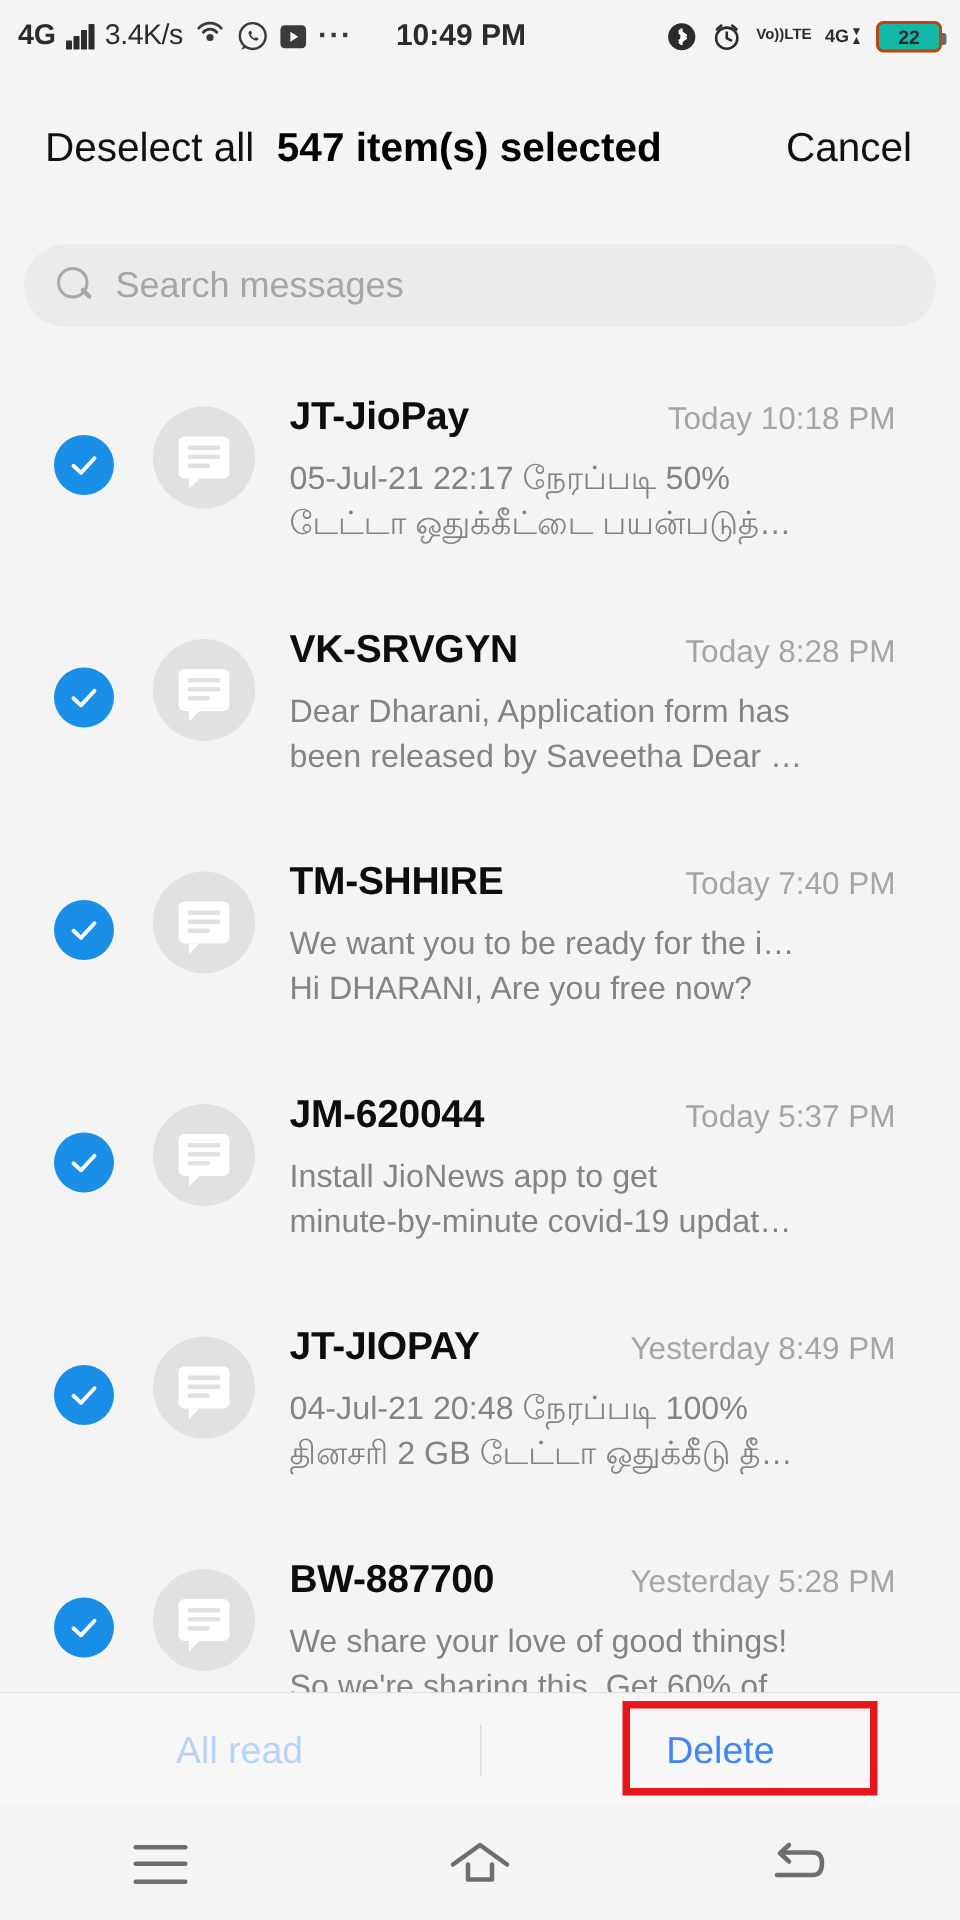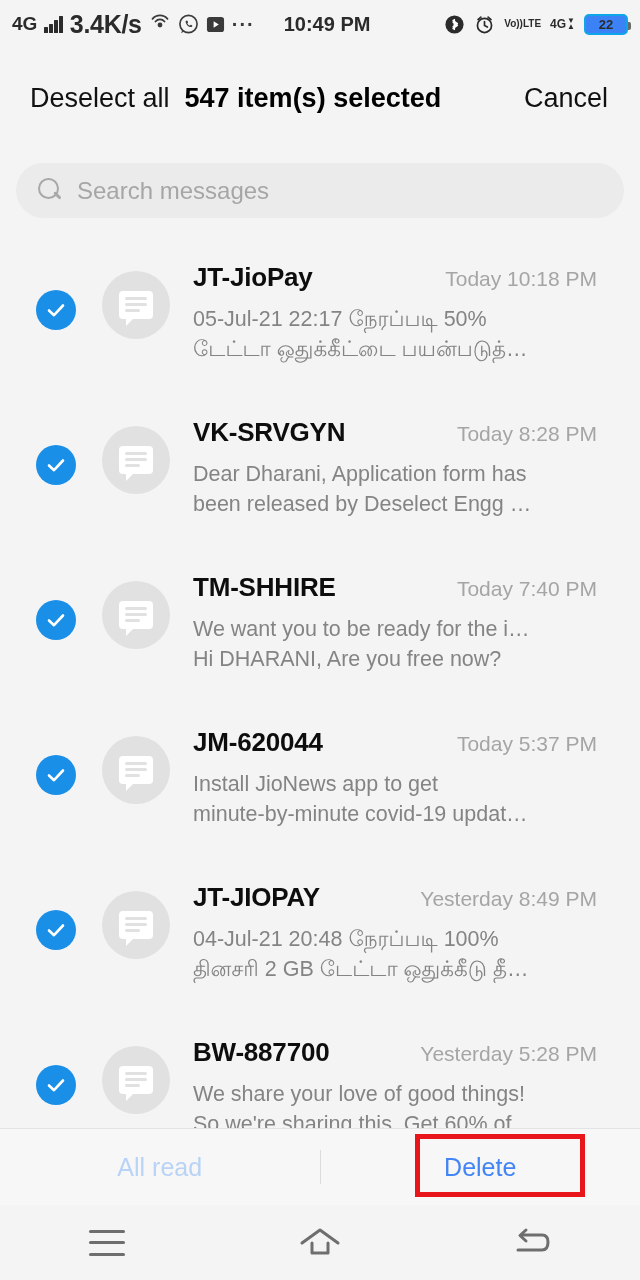--- a/index.html
+++ b/index.html
@@ -12,39 +12,39 @@
   .screen { position:relative; width:640px; height:1280px; background:#f4f4f4; }
 
   
   .statusbar {
     position:absolute; top:0; left:0; width:640px; height:48px;
     display:flex; align-items:center; padding:0 12px;
     color:#2b2b2b;
   }
   .sb-left { display:flex; align-items:center; gap:7px; }
   .sb-right { display:flex; align-items:center; gap:9px; margin-left:auto; }
-  .sb-text { font-size:25px; font-weight:bold; letter-spacing:-0.3px; }
+  .sb-text { font-size:19px; font-weight:normal; letter-spacing:-0.3px; }
   .sb-4g { font-size:19px; font-weight:bold; }
   .bars { display:flex; align-items:flex-end; gap:1.5px; height:17px; }
   .bars i { display:block; width:3.5px; background:#2b2b2b; border-radius:0.5px; }
   .bars i:nth-child(1){height:6px;} .bars i:nth-child(2){height:9px;}
   .bars i:nth-child(3){height:13px;} .bars i:nth-child(4){height:17px;}
   .sb-ico { display:inline-flex; align-items:center; justify-content:center; }
   .dots { font-size:20px; font-weight:bold; letter-spacing:1px; line-height:10px; color:#3a3a3a; }
   .clock-time { font-size:20px; font-weight:bold; margin-left:22px; letter-spacing:0px; }
   .volte { display:flex; flex-direction:row; align-items:center; line-height:1; }
   .volte b { font-size:10px; font-weight:bold; }
   .volte s { font-size:10px; font-weight:bold; text-decoration:none; }
   .net4g { display:flex; align-items:center; gap:1px; }
   .net4g b { font-size:12px; font-weight:bold; }
   .net4g u { font-size:8px; text-decoration:none; line-height:0.8; display:flex; flex-direction:column; }
   .battery {
-    width:44px; height:21px; border:2px solid #0ea5e9; border-radius:5px;
+    width:44px; height:21px; border:2px solid #c2410c; border-radius:5px;
     display:flex; align-items:center; justify-content:center; position:relative;
-    background:#3b82f6;
+    background:#14b8a6;
   }
   .battery:after {
     content:""; position:absolute; right:-5px; top:6px; width:3px; height:8px;
     background:#6a6a6a; border-radius:0 2px 2px 0;
   }
   .battery span { font-size:13px; font-weight:bold; color:#2b2b2b; }
 
   
   .appbar {
     position:absolute; top:48px; left:0; width:640px; height:100px;
@@ -254,21 +254,21 @@
             <i></i>
           </span>
       </div>
       <div class="rowbody">
         <div class="rowtop">
           <span class="sender">VK-SRVGYN</span>
           <span class="stamp">Today 8:28 PM</span>
         </div>
         <div class="preview">
           <div>Dear Dharani, Application form has</div>
-          <div>been released by Deselect Engg …</div>
+          <div>been released by Saveetha Dear …</div>
         </div>
       </div>
     </div>
 
     <div class="row">
       <div class="check">
         <svg viewBox="0 0 24 24">
             <path d="M5 12.5 L10 17.2 L19 7.5" stroke="#fff" stroke-width="2.6" fill="none" stroke-linecap="round" stroke-linejoin="round"></path>
           </svg>
       </div>

